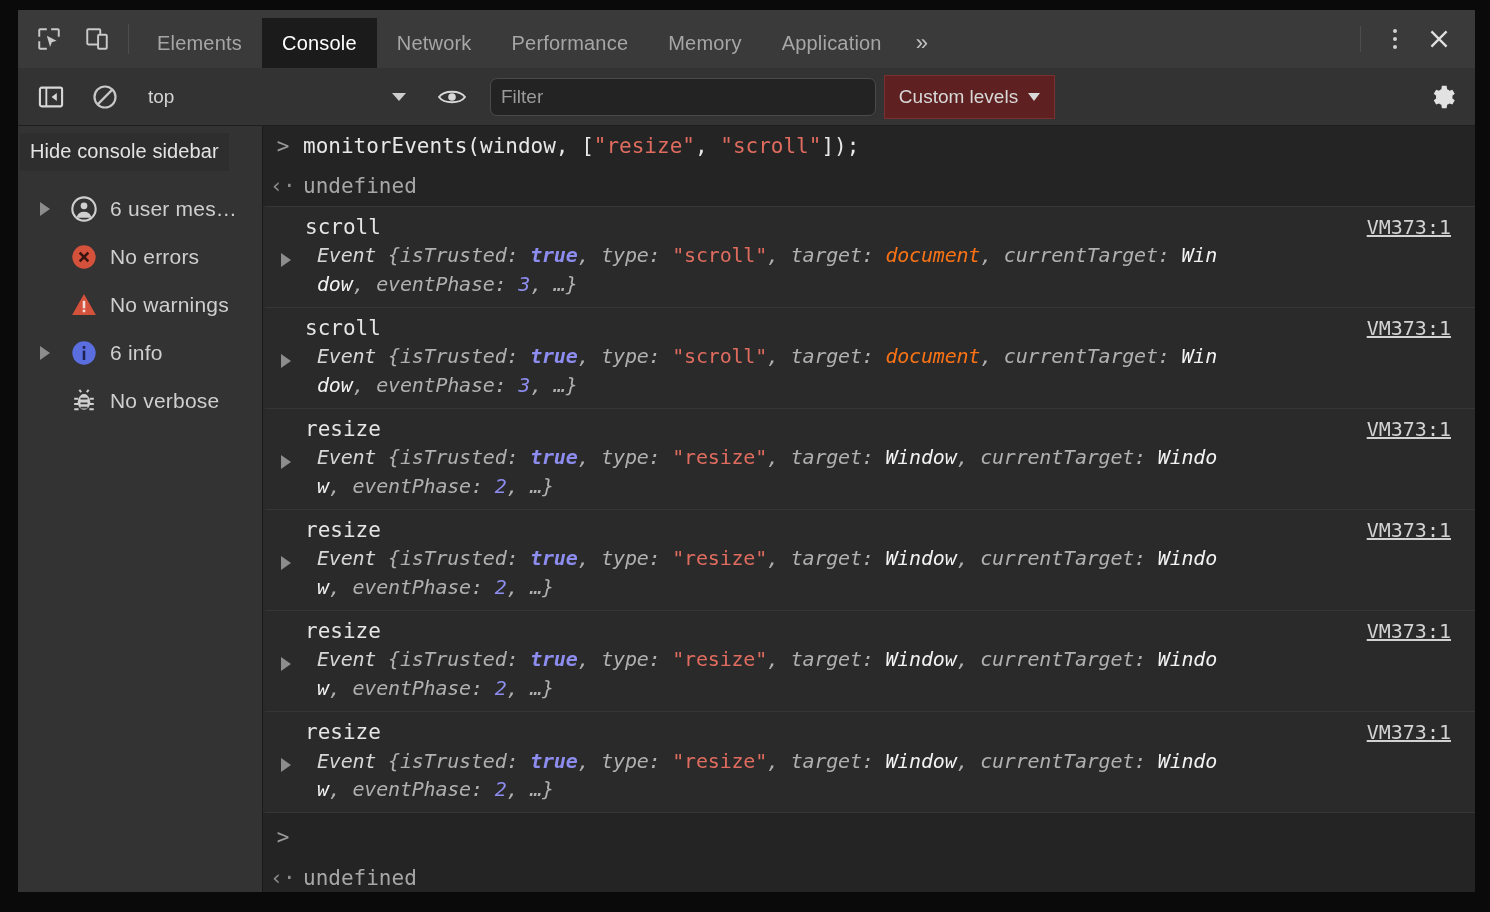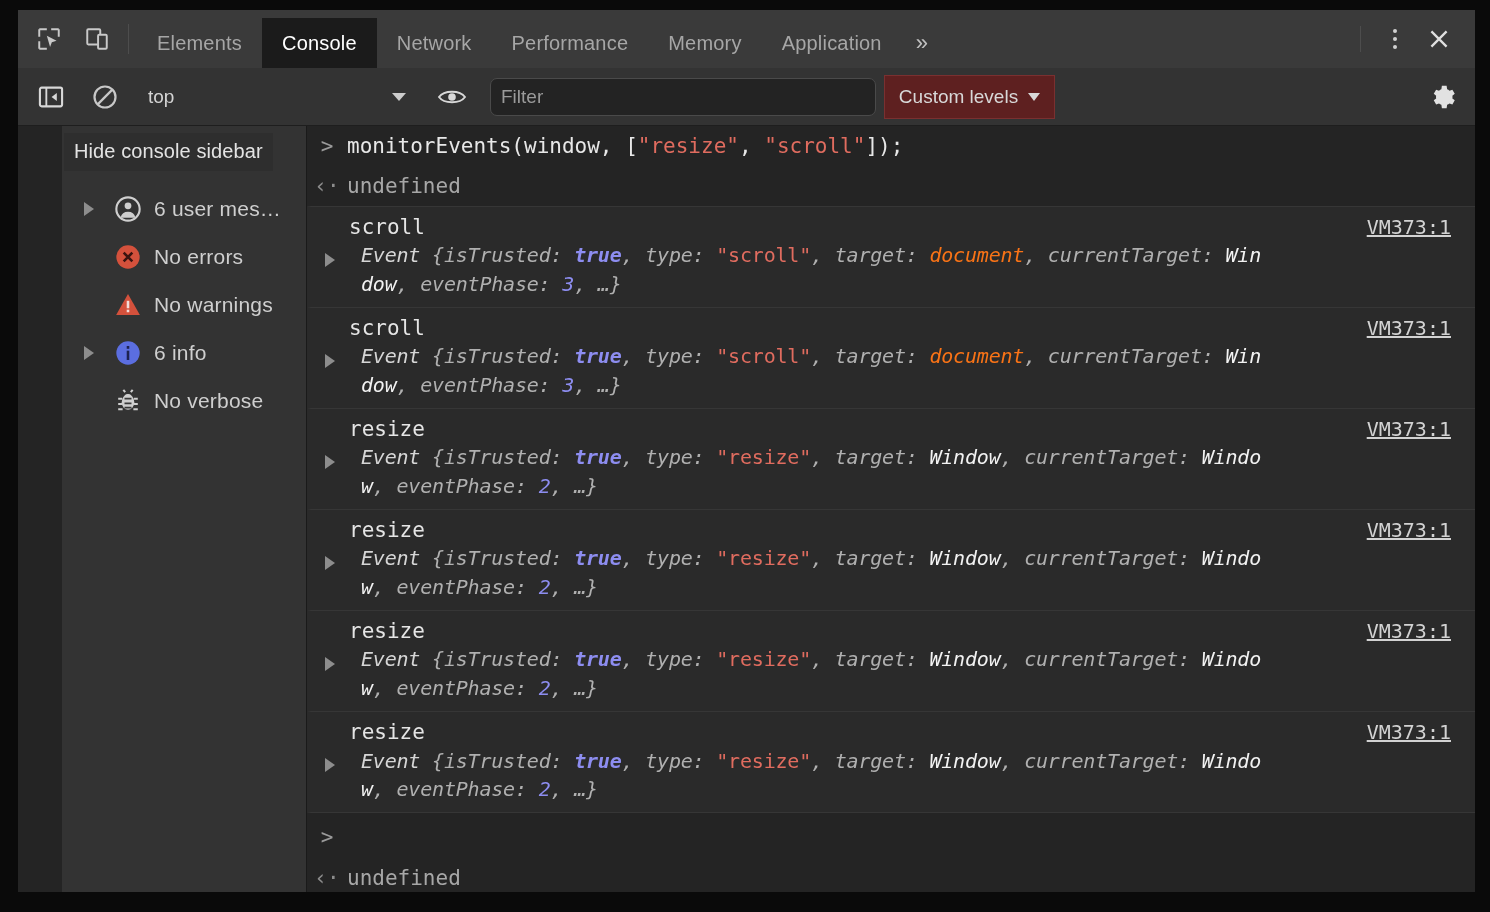--- a/index.html
+++ b/index.html
@@ -185,21 +185,20 @@
   }
 
   
   .sidebar {
     width: 245px;
     flex: none;
     background: #333333;
     border-right: 1px solid #1a1a1a;
     position: relative;
     padding-top: 59px;
-    margin-left: 44px;
   }
   .tooltip {
     position: absolute;
     left: 2px;
     top: 7px;
     background: #2e2e2e;
     color: #e3e3e3;
     font-size: 20px;
     padding: 7px 10px 8px 10px;
     white-space: nowrap;

